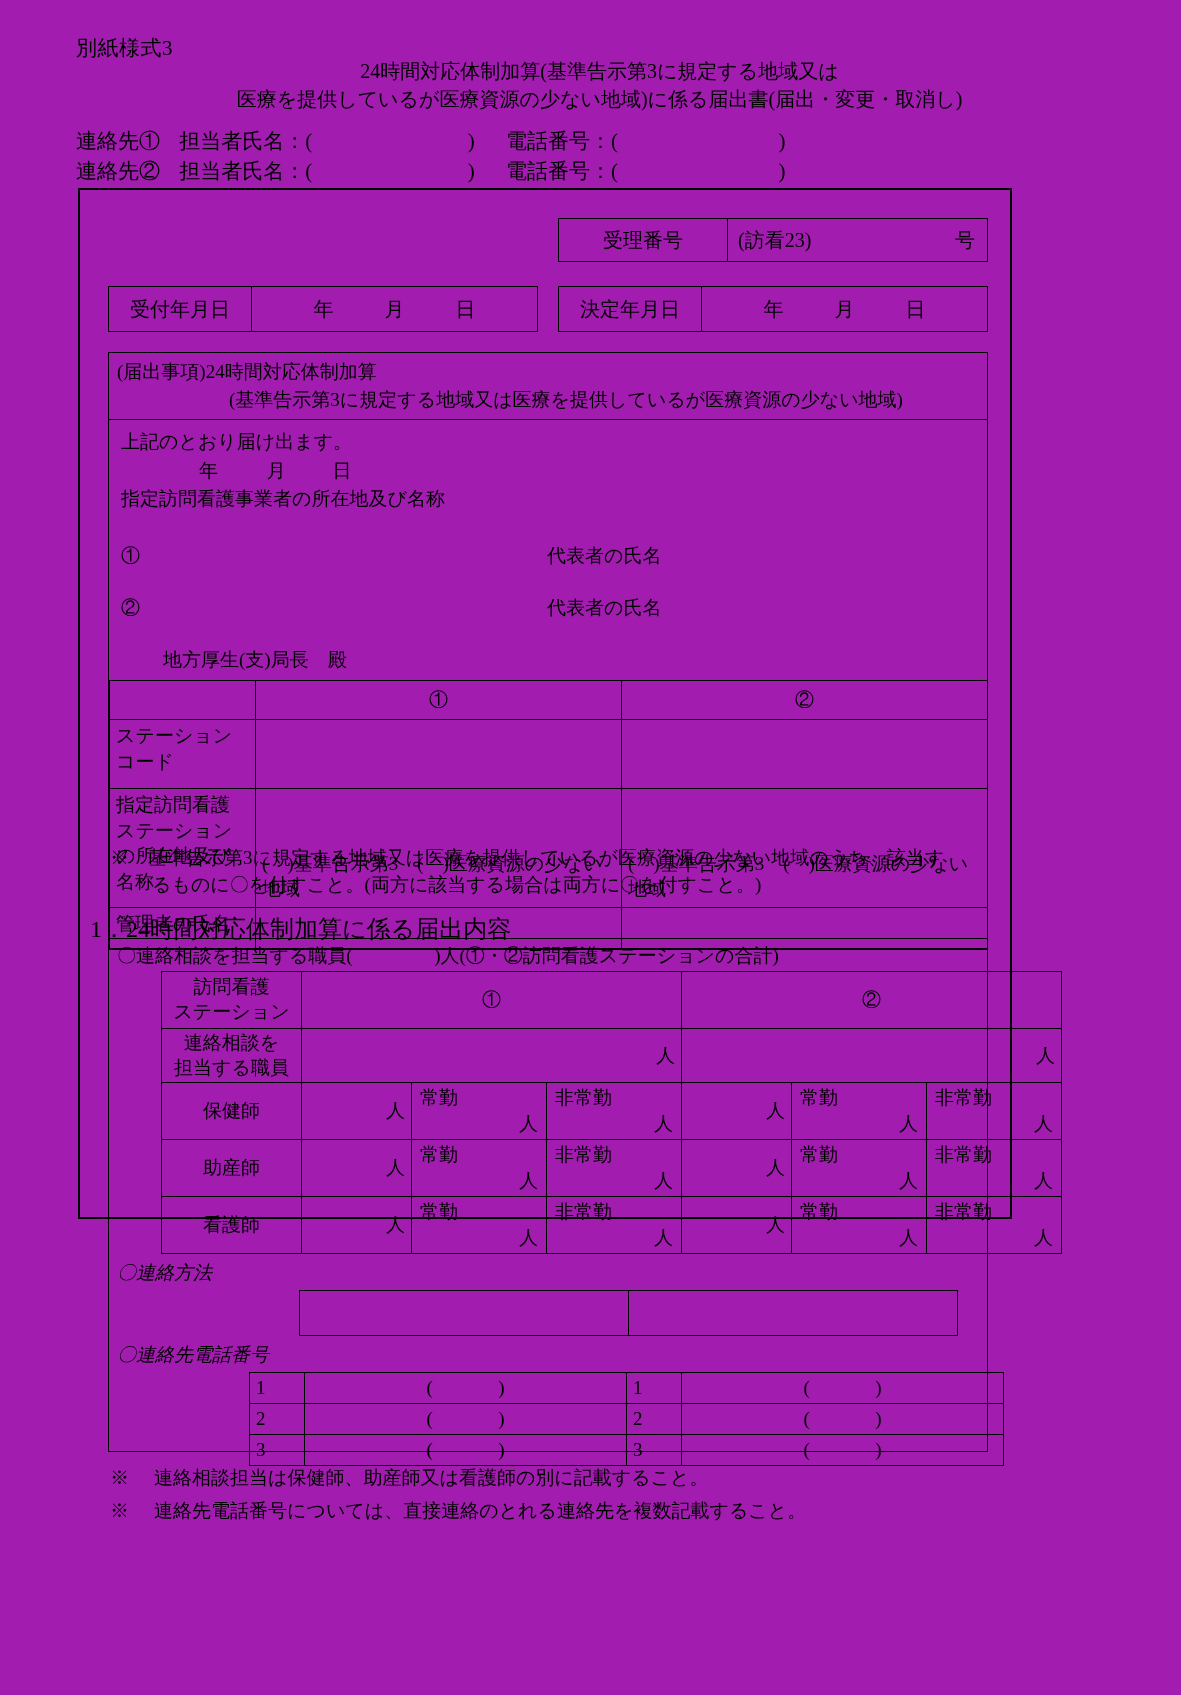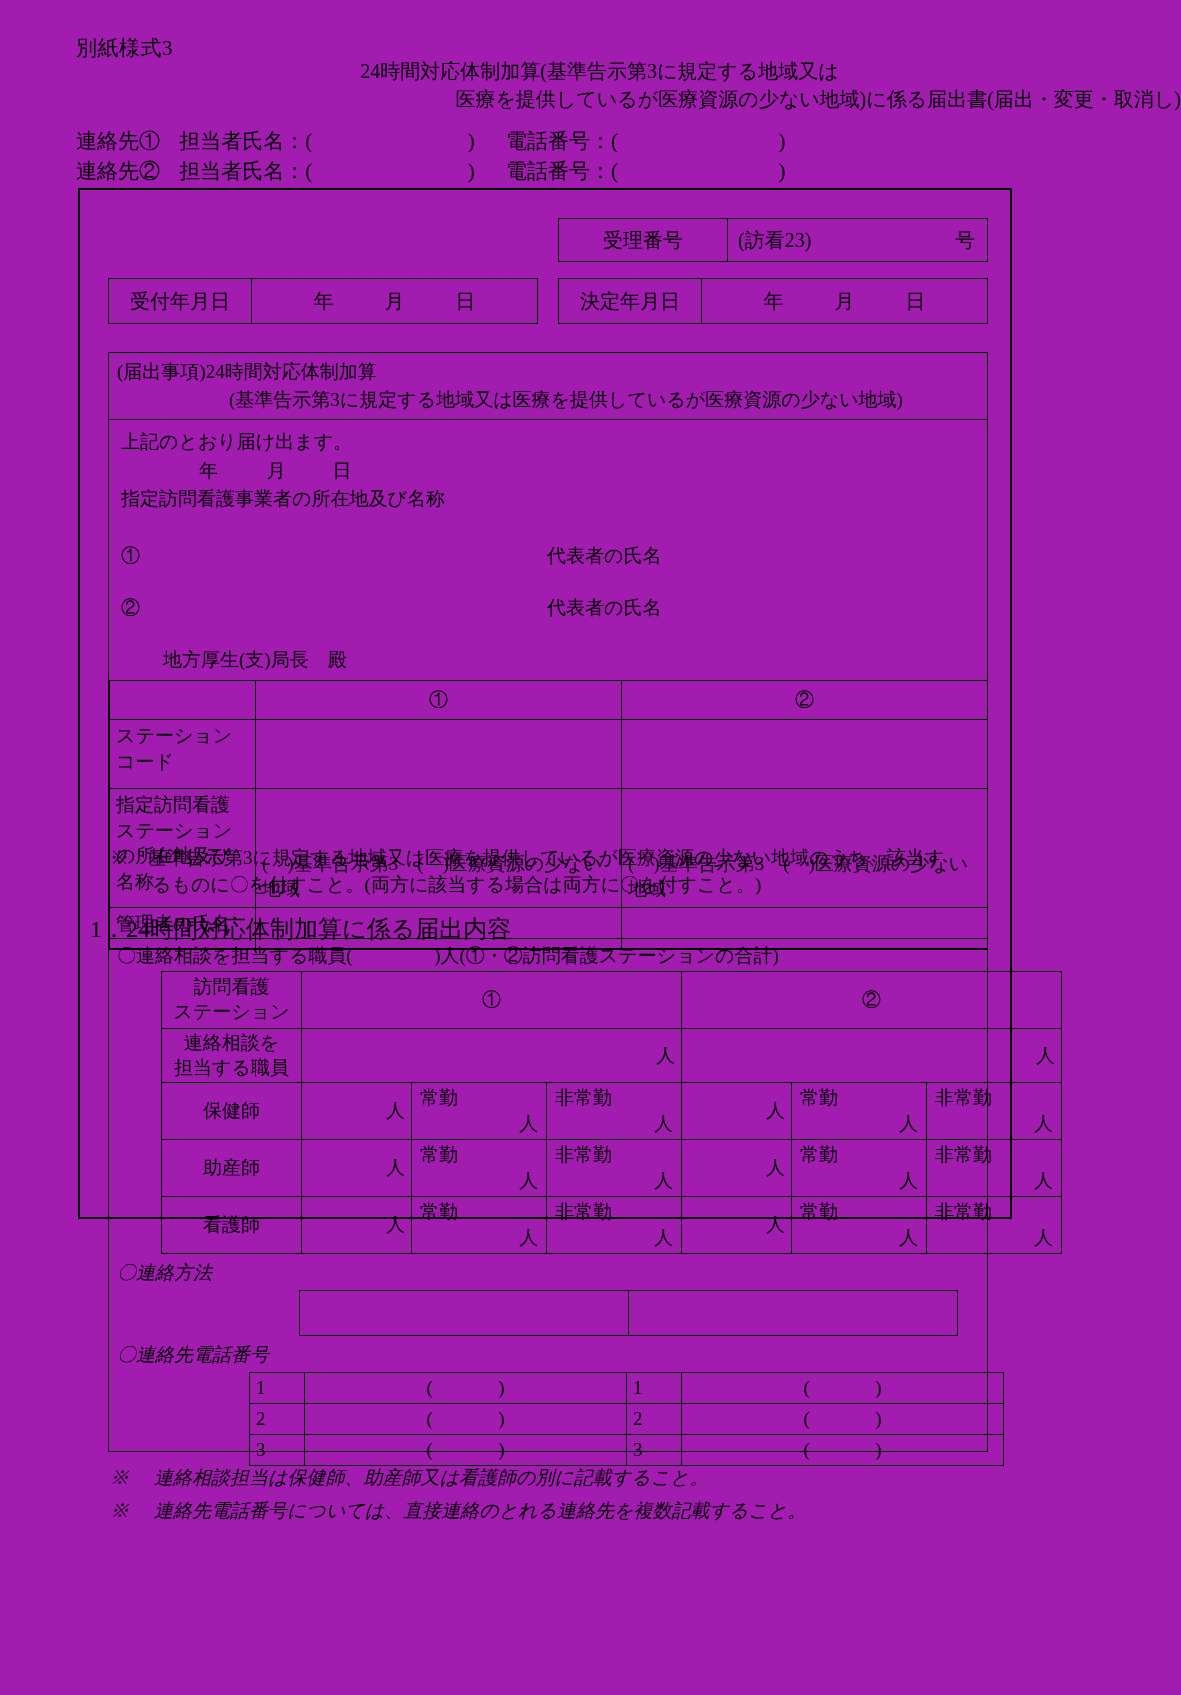--- a/index.html
+++ b/index.html
@@ -37,21 +37,21 @@
     text-align: center;
     font-size: 20px;
     letter-spacing: 0px;
     padding-left: 18px;
   }
   .title-line2 {
     position: absolute;
     left: 0;
     right: 0;
     top: 86px;
-    text-align: right;
+    text-align: center;
     font-size: 20px;
     letter-spacing: 0px;
     padding-left: 18px;
   }
   .contact-line {
     position: absolute;
     left: 76px;
     font-size: 21px;
     white-space: nowrap;
   }
@@ -89,21 +89,21 @@
     height: 42px;
     padding: 0 10px;
   }
   .recv-label { width: 148px; text-align: center; }
   .recv-value { position: relative; }
   .recv-value .suffix { position: absolute; right: 12px; top: 50%; transform: translateY(-50%); }
 
   
   .date-row {
     position: absolute;
-    top: 88px;
+    top: 96px;
     left: 0;
     width: 100%;
     height: 42px;
     text-decoration: underline;
   }
   .date-table {
     position: absolute;
     border-collapse: collapse;
     font-size: 20px;
   }
@@ -283,21 +283,20 @@
   .tt-val .paren { letter-spacing: 0; }
   .tt-val .inner-gap { display: inline-block; width: 56px; }
 
   
   .bottom-notes {
     position: absolute;
     left: 30px;
     top: 1272px;
     font-size: 19px;
     line-height: 1.72;
-    font-style: italic;
   }
   .bottom-notes div { white-space: nowrap; }
   .bn-mark { display: inline-block; width: 44px; }
 </style>
 </head>
 <body>
 
 <div id="page">
 
   <div class="form-no">別紙様式3</div>

